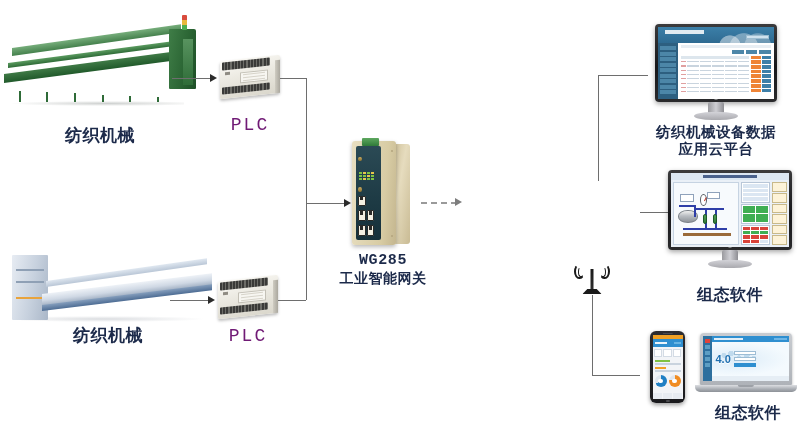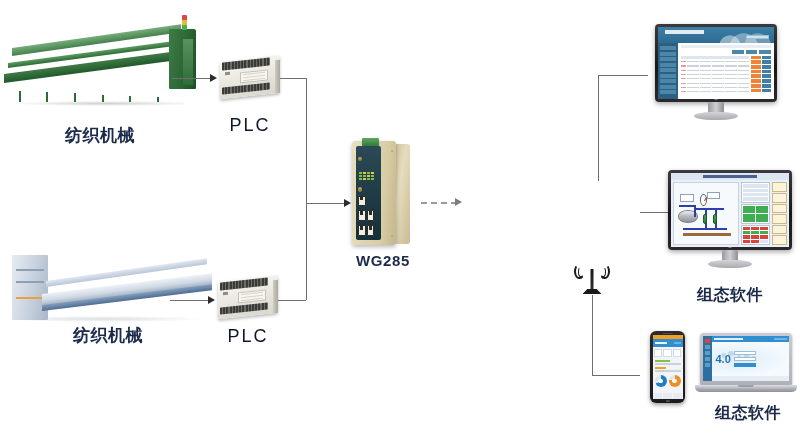--- a/index.html
+++ b/index.html
@@ -8,32 +8,32 @@
     width: 800px; height: 437px;
     background: #ffffff;
     font-family: "Liberation Sans", sans-serif;
     overflow: hidden;
   }
   #stage { position: relative; width: 800px; height: 437px; background: #fff; }
 
   
   .label {
     position: absolute;
-    font-family: Liberation Sans, sans-serif;
+    font-family: Liberation Mono, monospace;
     font-weight: bold;
     color: #1c2a4a;
     text-align: center;
     line-height: 1.18;
     white-space: pre-line;
     letter-spacing: 0.5px;
   }
   .label.cn { font-family: "Liberation Sans", sans-serif; font-weight: bold; }
   .label.plc {
-    font-family: Liberation Sans, sans-serif;
-    color: #0f172a; font-weight: normal; letter-spacing: 2px;
+    font-family: Liberation Mono, monospace;
+    color: #701a75; font-weight: normal; letter-spacing: 2px;
   }
 
   
   .hline { position: absolute; background: #6e6e6e; height: 1px; }
   .vline { position: absolute; background: #6e6e6e; width: 1px; }
   .arrowR {
     position: absolute; width: 0; height: 0;
     border-left: 7px solid #2b2b2b;
     border-top: 4.5px solid transparent;
     border-bottom: 4.5px solid transparent;
@@ -623,20 +623,21 @@
         <div class="gw-rj" style="left:44%; top:68%; width:30%; height:12%;"></div>
         <div class="gw-rj" style="left:9%; top:84%; width:30%; height:12%;"></div>
         <div class="gw-rj" style="left:44%; top:84%; width:30%; height:12%;"></div>
         <div class="gw-brand"></div>
       </div>
       <div class="gw-screw" style="right:6%; top:8%;"></div>
       <div class="gw-screw" style="right:6%; bottom:8%;"></div>
     </div>
   </div>
   <div class="label" style="left:333px; top:252px; width:100px; font-size:15px; letter-spacing:0.6px;">WG285</div>
+  <div class="label cn" style="left:333px; top:270px; width:100px; font-size:14px;">工业智能网关</div>
 
   <div class="dashline" style="left:421px; top:202px; width:36px;"></div>
   <div class="arrowR" style="left:455px; top:197.5px; border-left-color:#7d7d7d;"></div>
 
 
   <div class="hline" style="left:598px; top:75px; width:50px;"></div>
   <div class="vline" style="left:598px; top:75px; height:106px;"></div>
 
   <div class="hline" style="left:640px; top:212px; width:28px;"></div>
 
@@ -792,20 +793,22 @@
               </div>
             </div>
           </div>
         </div>
       </div>
       <div class="mon-logo">▬</div>
     </div>
     <div class="mon-stand-neck" style="left:50%; transform:translateX(-50%); top:78px; width:16px; height:12px;"></div>
     <div class="mon-stand-base" style="left:50%; transform:translateX(-50%); top:88px; width:44px; height:8px;"></div>
   </div>
+  <div class="label cn" style="left:636px; top:124px; width:160px; font-size:14.5px;">纺织机械设备数据
+应用云平台</div>
 
   <div class="monitor" style="left:668px; top:170px; width:124px; height:98px;">
     <div class="mon-bezel" style="height:80px;">
       <div class="mon-screen">
         <div class="ui2">
           <div class="ui2-hdr">
               <i></i>
             </div>
           <div class="ui2-body">
             <div class="ui2-canvas">

